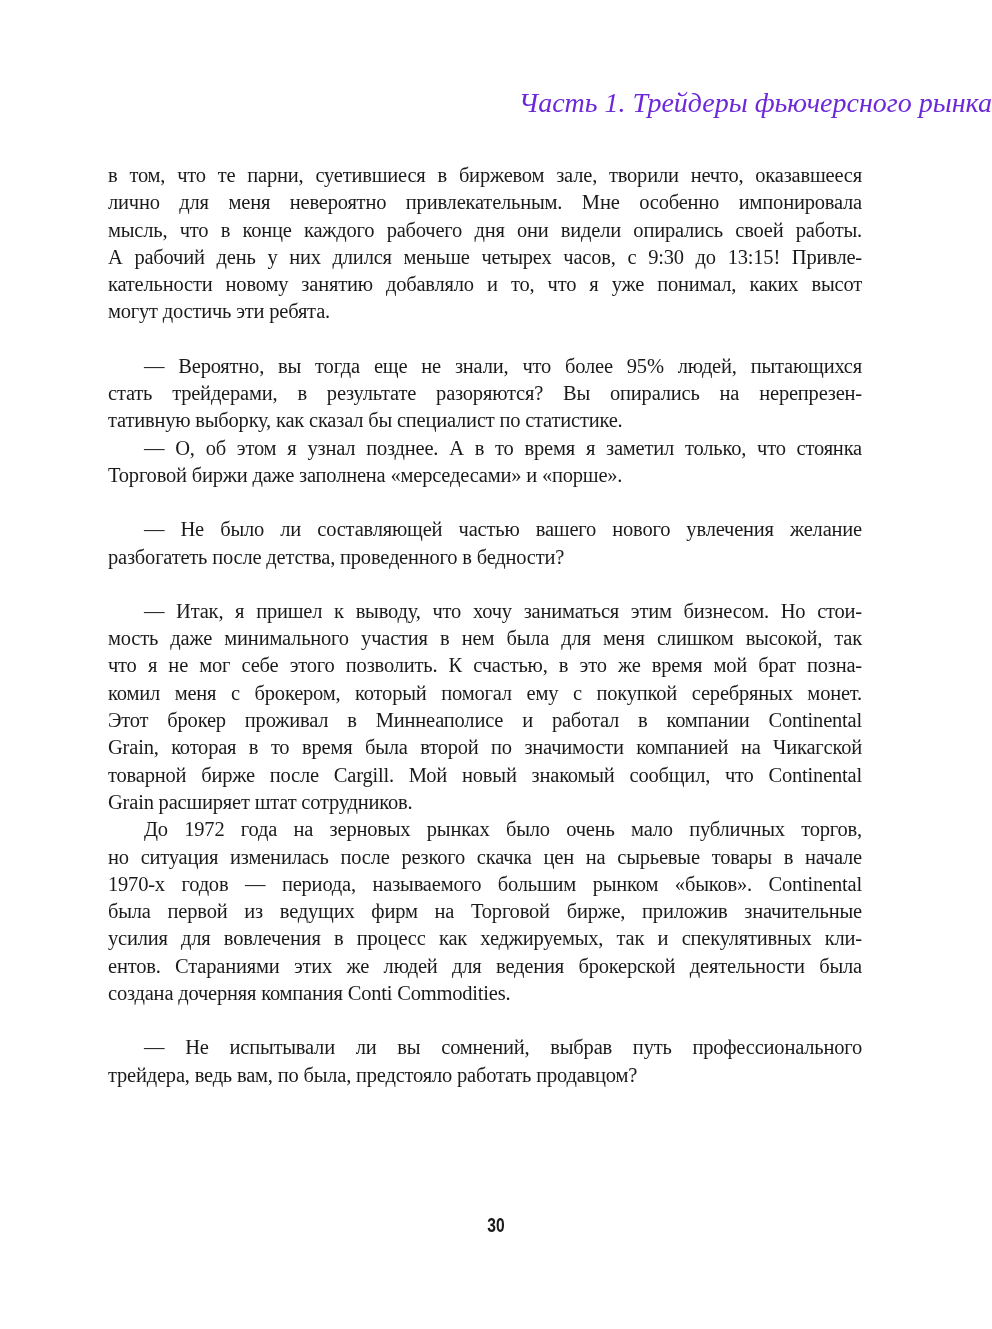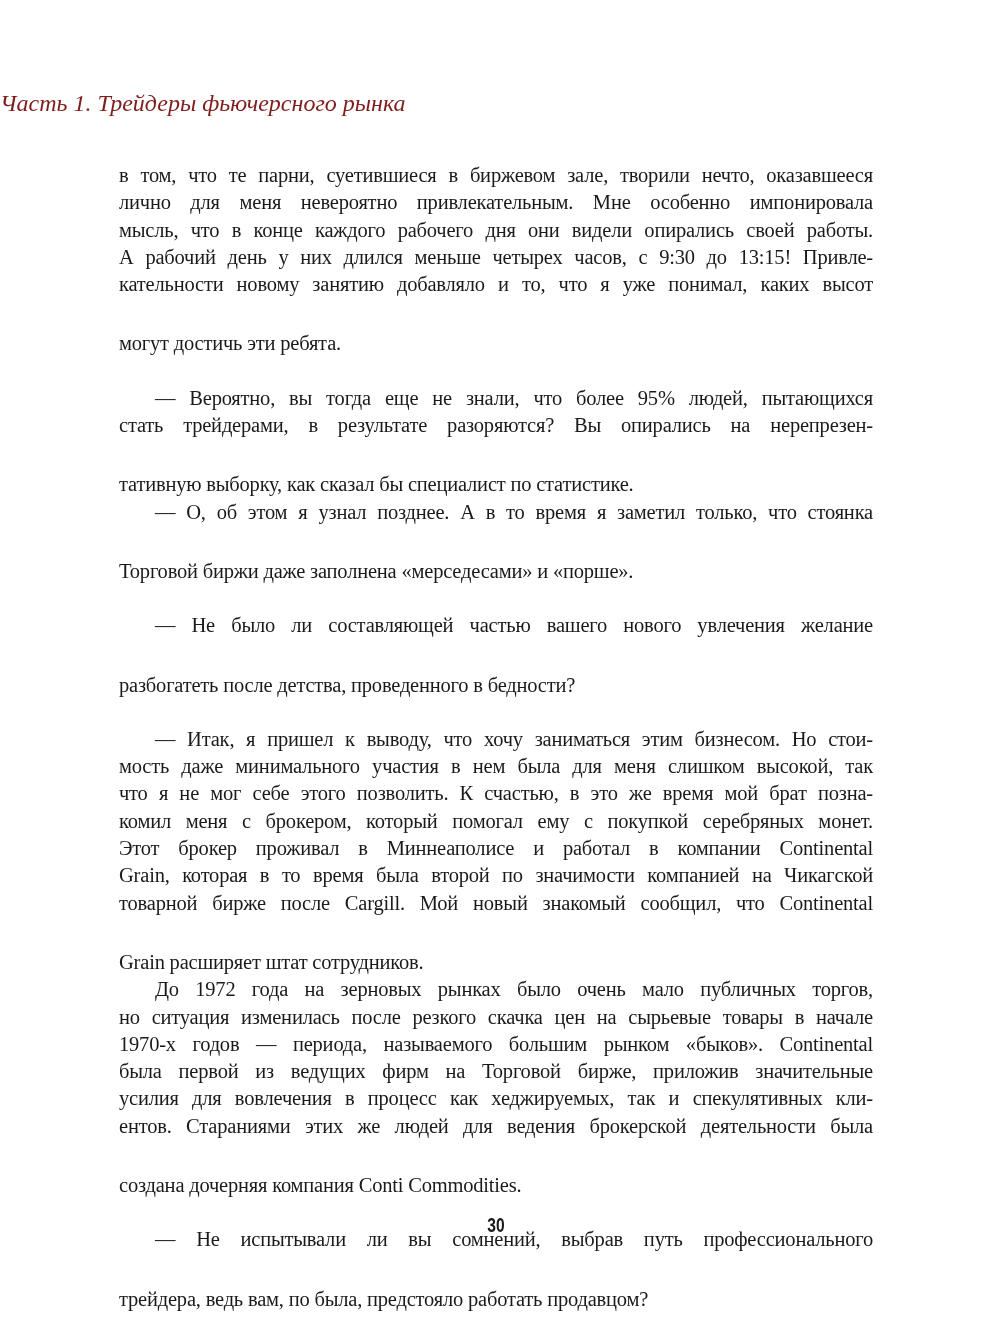--- a/index.html
+++ b/index.html
@@ -1,21 +1,21 @@
 <!DOCTYPE html>
 <html><head>
   <meta charset="utf-8">
   <style>
     html, body { margin: 0; padding: 0; background: #ffffff; }
     body { width: 992px; height: 1329px; position: relative; overflow: hidden; }
     .page { position: absolute; left: 0; top: 0; width: 992px; height: 1329px; background: #ffffff; color: #1a1a1a; font-family: "Liberation Serif", "DejaVu Serif", serif; }
-    .running-head { position: absolute; top: 88px; left: 0; width: 992px; text-align: left; font-style: italic; font-size: 24px; line-height: 30px; color: #7f1d1d; }
-    .body-text { position: absolute; left: 119px; width: 754px; top: 162px; }
+    .running-head { position: absolute; top: 88px; left: 0; width: 992px; text-align: right; font-style: italic; font-size: 28px; line-height: 30px; color: #6d28d9; }
+    .body-text { position: absolute; left: 108px; width: 754px; top: 162px; }
     .line { display: block; font-size: 20.5px; line-height: 27.3px; height: 27.3px; white-space: nowrap; text-align: justify; text-align-last: justify; letter-spacing: -0.2px; }
-    .line.last { text-align-last: left; margin-top: 32px; }
+    .line.last { text-align-last: left; }
     .line.indent { padding-left: 36px; }
     .bold { font-weight: normal; letter-spacing: -0.4px; }
     .gap { display: block; height: 27px; }
     .page-number { position: absolute; top: 1213px; left: 0; width: 992px; text-align: center; font-family: "Liberation Sans", "DejaVu Sans", sans-serif; font-weight: bold; font-size: 20px; line-height: 24px; transform: scaleX(0.78); color: #1a1a1a; }
   </style>
 </head>
 <body>
 
 <div class="page">
   <div class="running-head">Часть 1. Трейдеры фьючерсного рынка</div>

